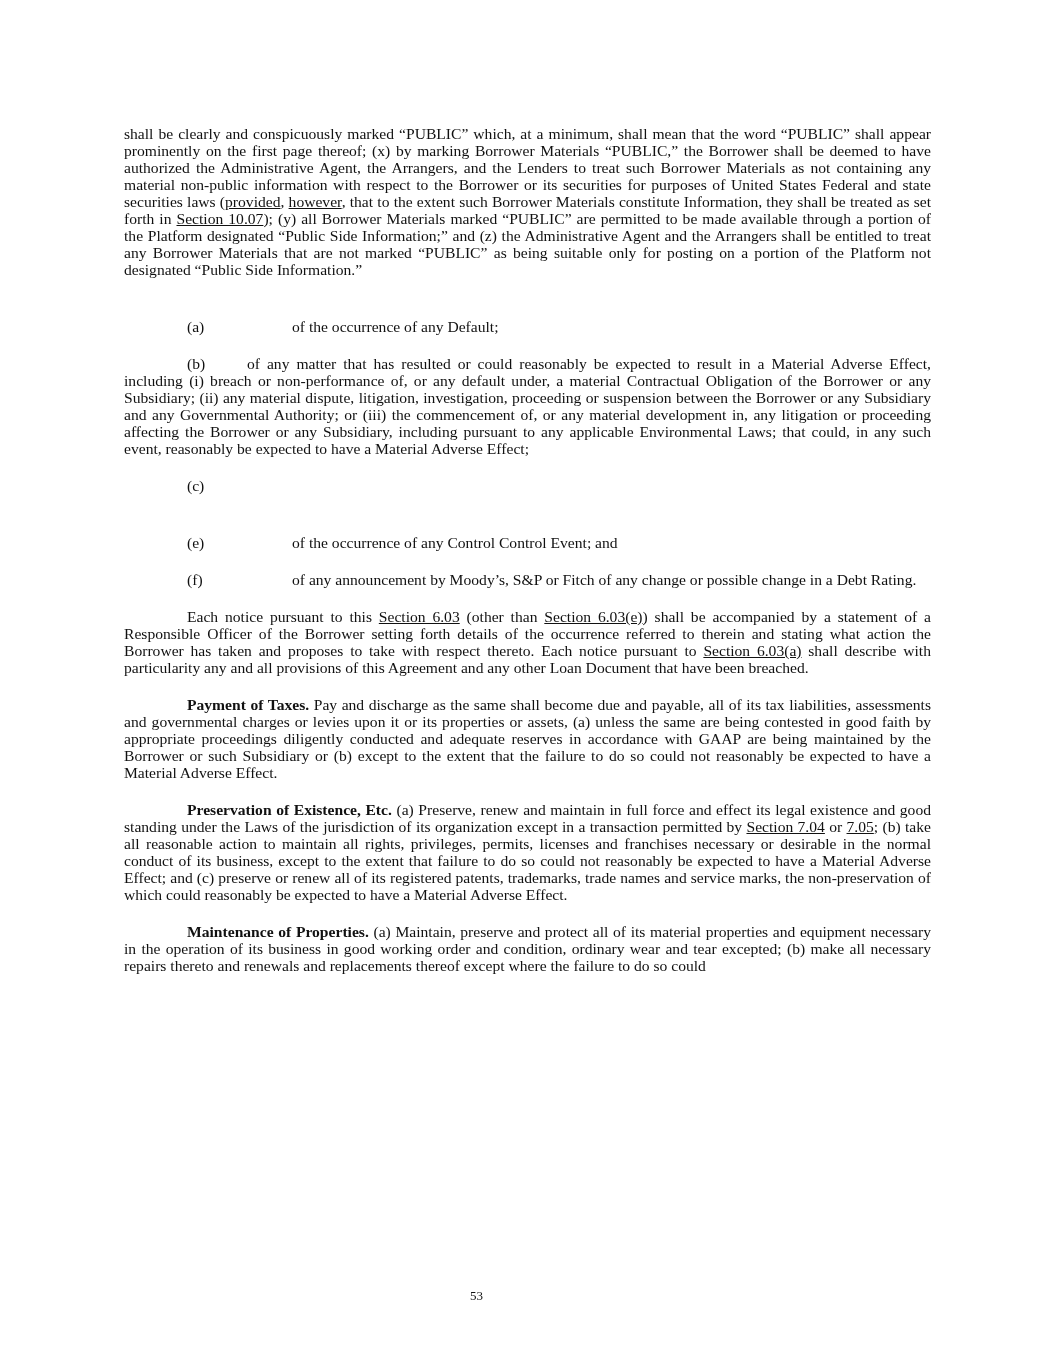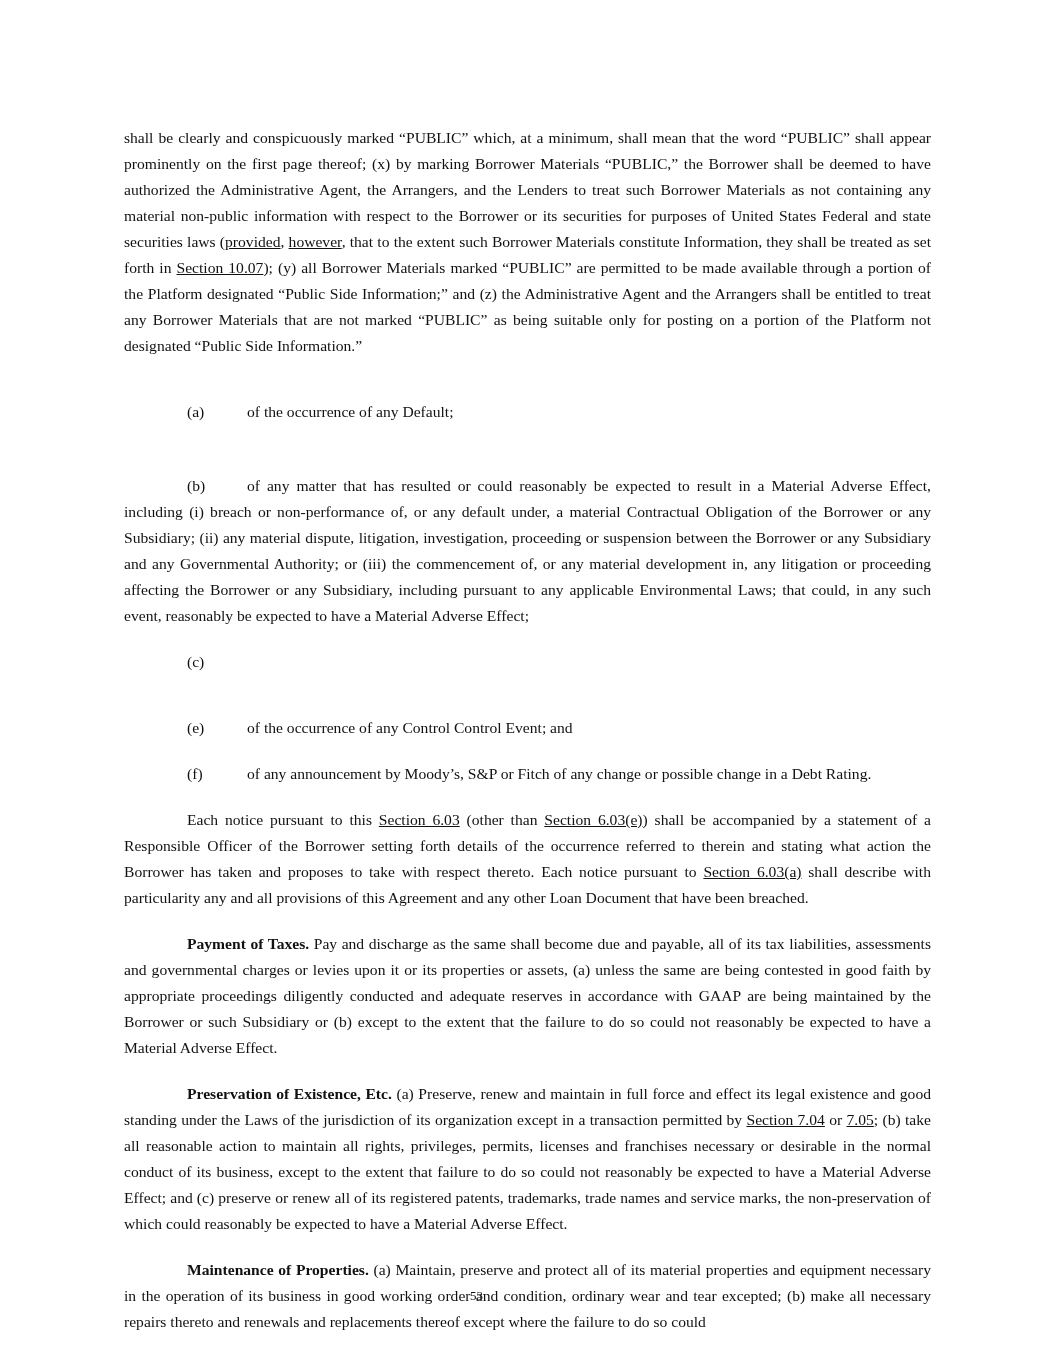--- a/index.html
+++ b/index.html
@@ -1,30 +1,30 @@
 <!DOCTYPE html>
 <html><head>
 <meta charset="utf-8">
 <style>
   html, body { margin: 0; padding: 0; background: #ffffff; }
   body { width: 1055px; height: 1365px; position: relative; overflow: hidden; }
   .page {
     position: absolute; left: 124px; top: 125px; width: 807px;
-    font-family: "Liberation Serif", serif; font-size: 15.6px; line-height: 26px;
+    font-family: "Liberation Serif", serif; font-size: 15.6px; line-height: 17px;
     color: #111111;
   }
   p { margin: 0; text-align: justify; }
   .gap { height: 20px; }
   .indent { text-indent: 63px; }
   .b { font-weight: bold; }
   .u { text-decoration: underline; }
   .item { display: flex; }
   .item .lbl { display: inline-block; width: 60px; padding-left: 63px; flex: none; }
-  .item .txt { flex: 1; }
-  .wrapitem { text-indent: 63px; margin-top: 28px; }
+  .item .txt { flex: 1; margin-left: 45px; }
+  .wrapitem { text-indent: 63px; }
   .wrapitem .lbl2 { display: inline-block; width: 60px; text-indent: 0; }
   .pagenum {
     position: absolute; left: 0; width: 953px; top: 1288px; text-align: center;
     font-family: "Liberation Serif", serif; font-size: 13px; color: #111;
   }
 </style>
 </head>
 <body>
 
 <div class="page">

